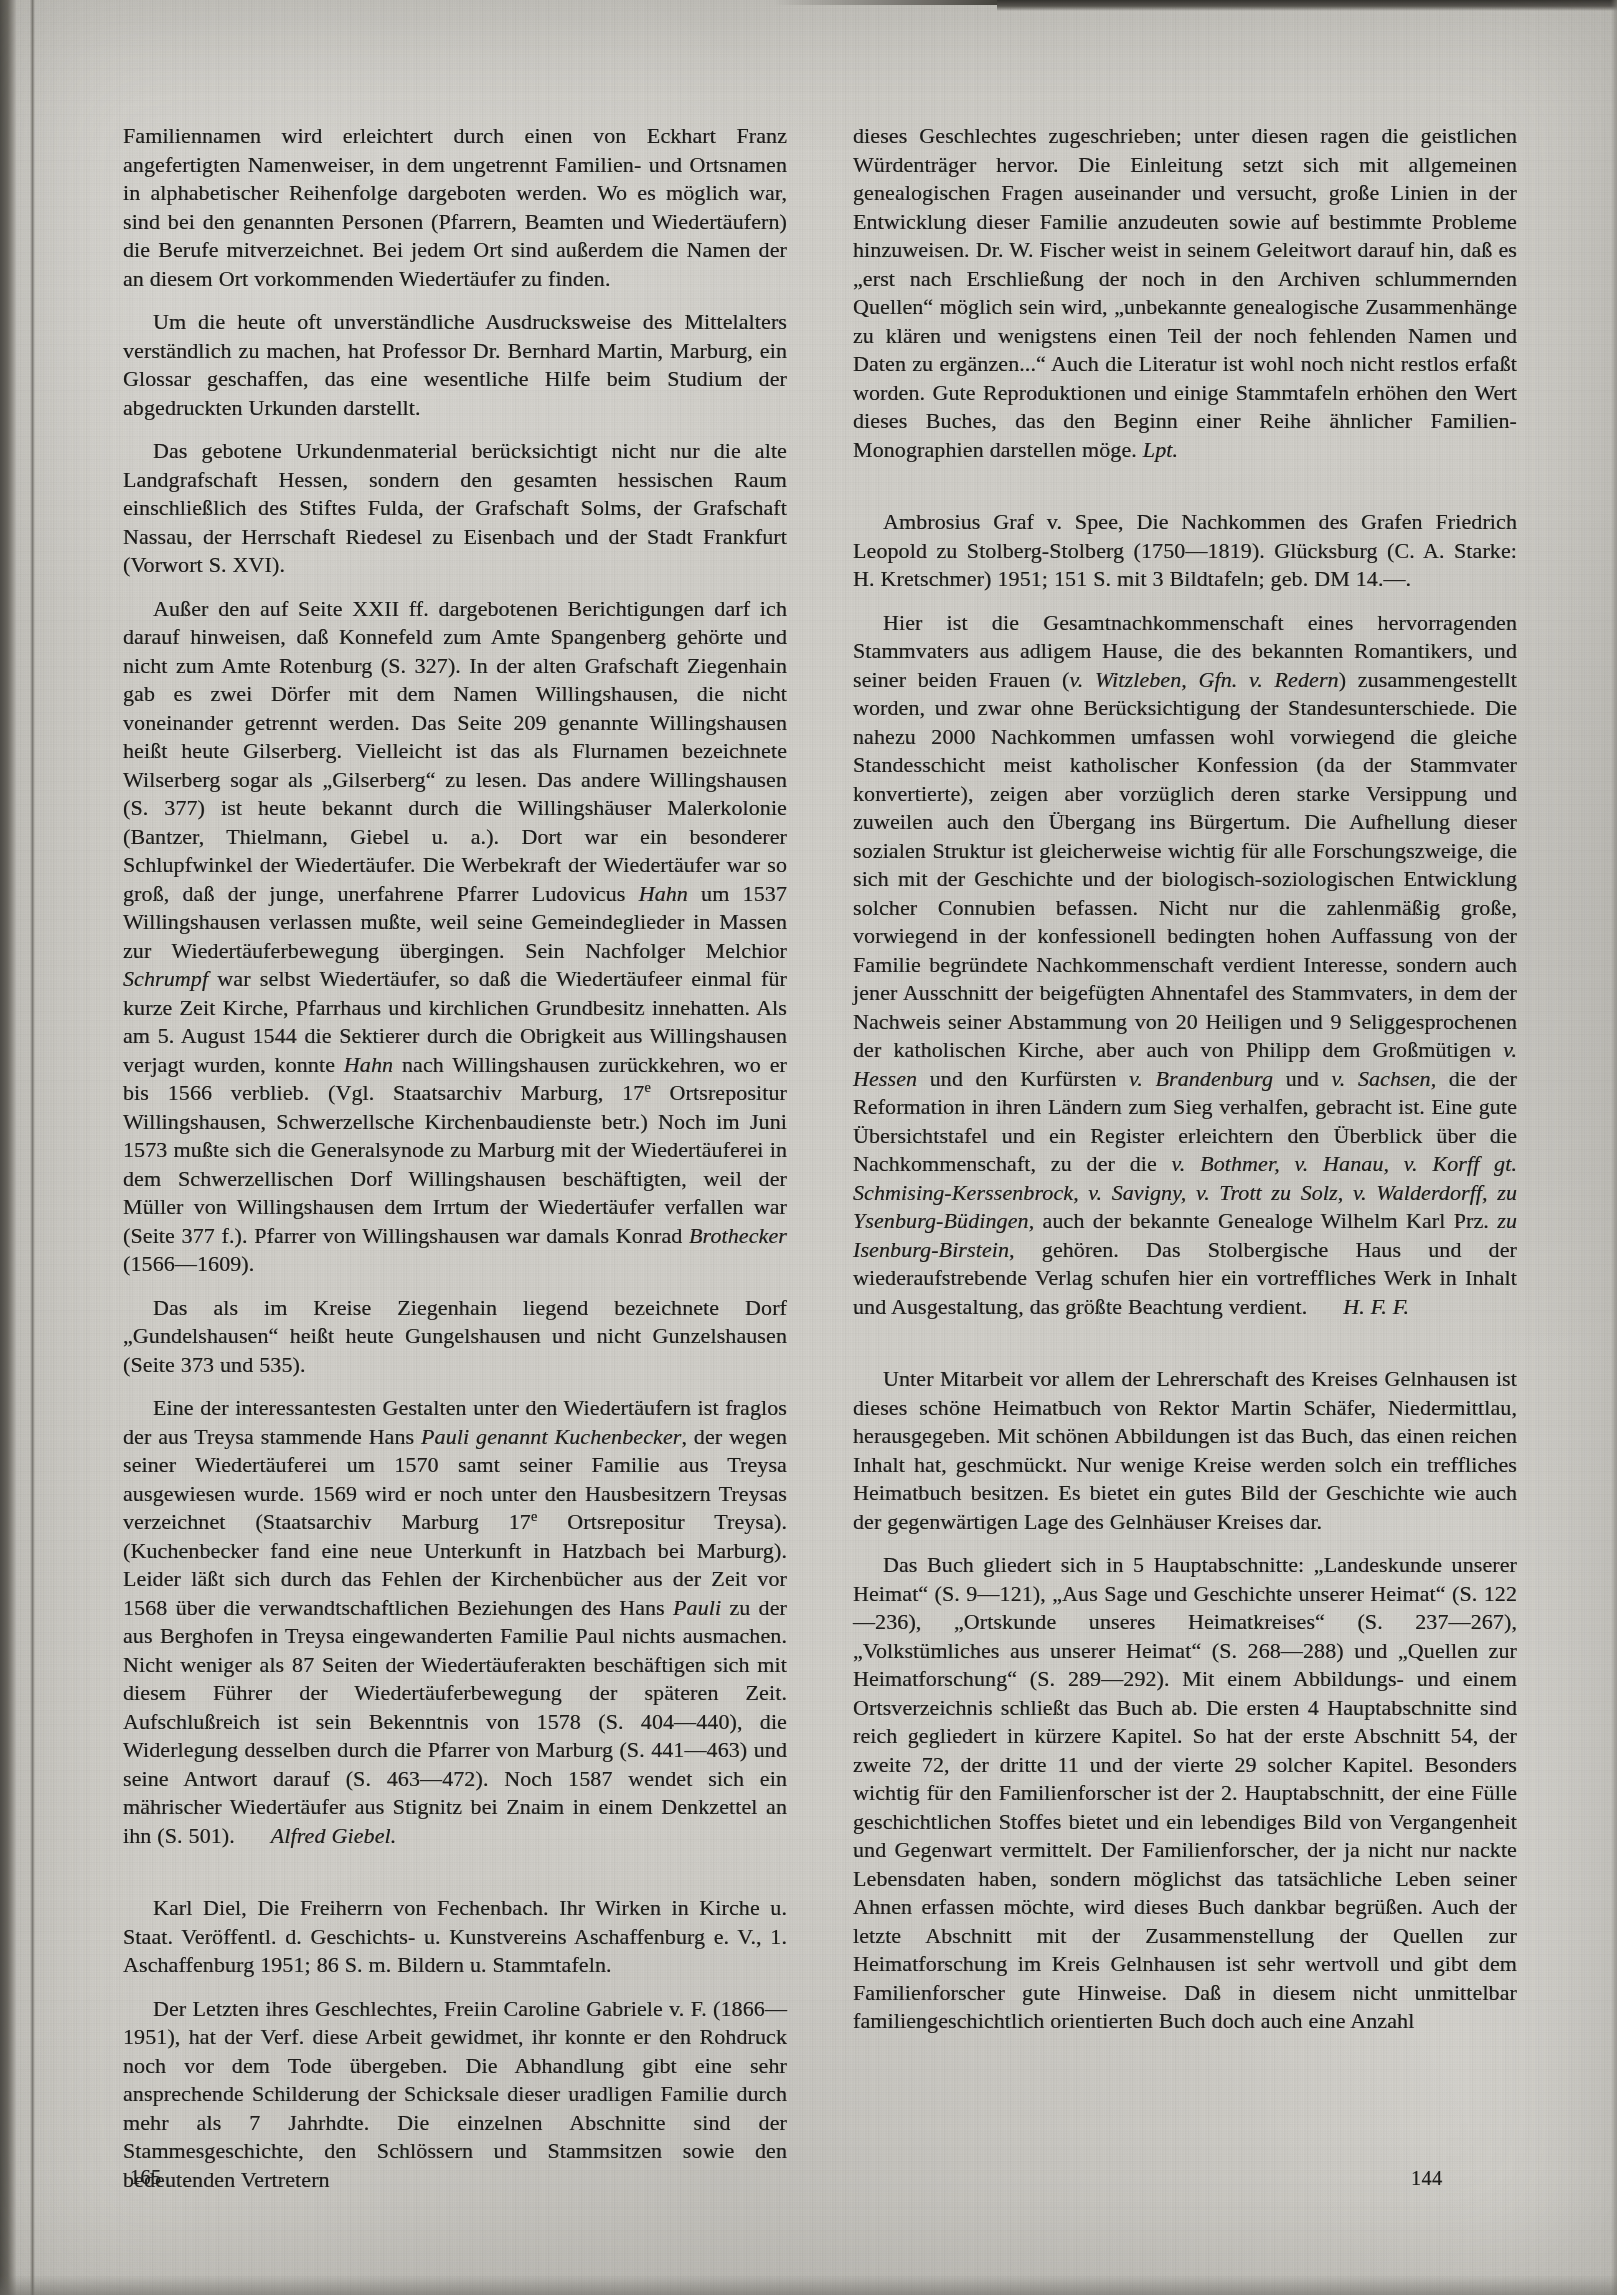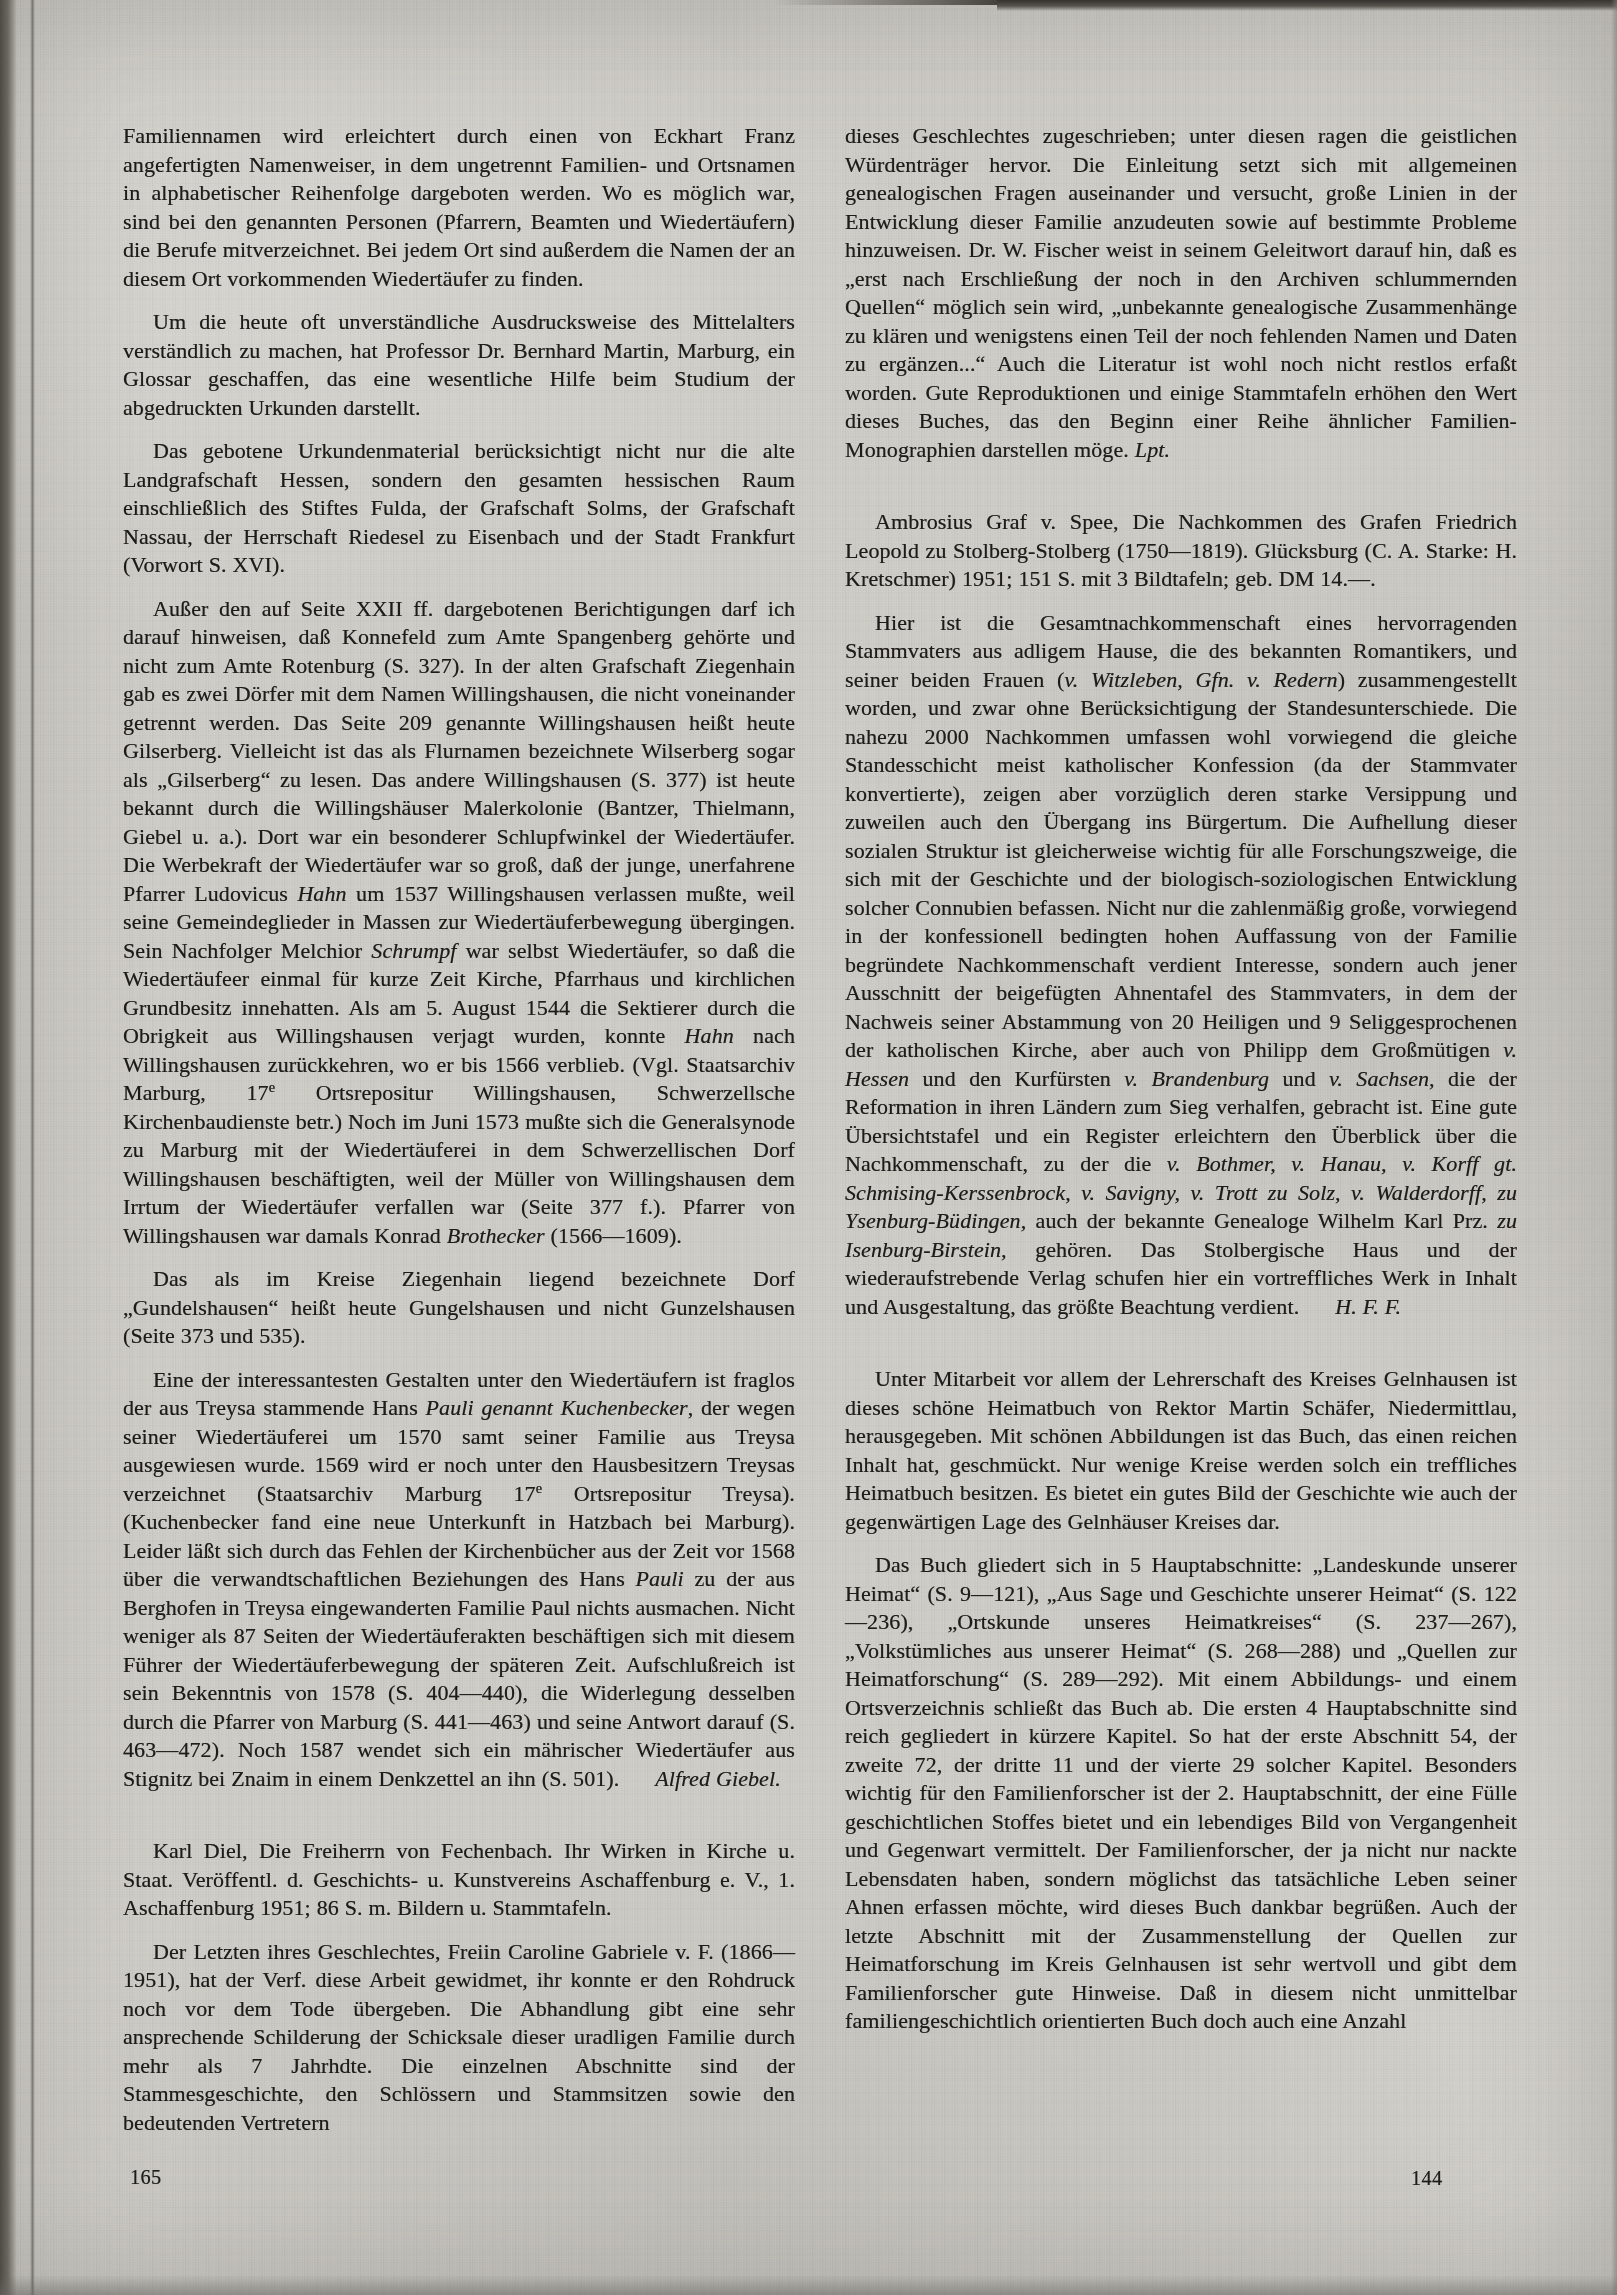--- a/index.html
+++ b/index.html
@@ -88,21 +88,21 @@
     width: 1618px; height: 19.7px;
     background: linear-gradient(0deg, rgba(110,108,103,0.55) 0%, rgba(160,158,152,0) 100%);
   }
   
   #columns {
     position: absolute;
     left: 123px;
     top: 122px;
     width: 1394px;
     display: flex;
-    gap: 50px;
+    gap: 66px;
   }
   .column {
     width: 672px;
     position: relative;
   }
   p {
     margin: 0;
     font-size: 22px;
     line-height: 28.5px;
     text-align: justify;

